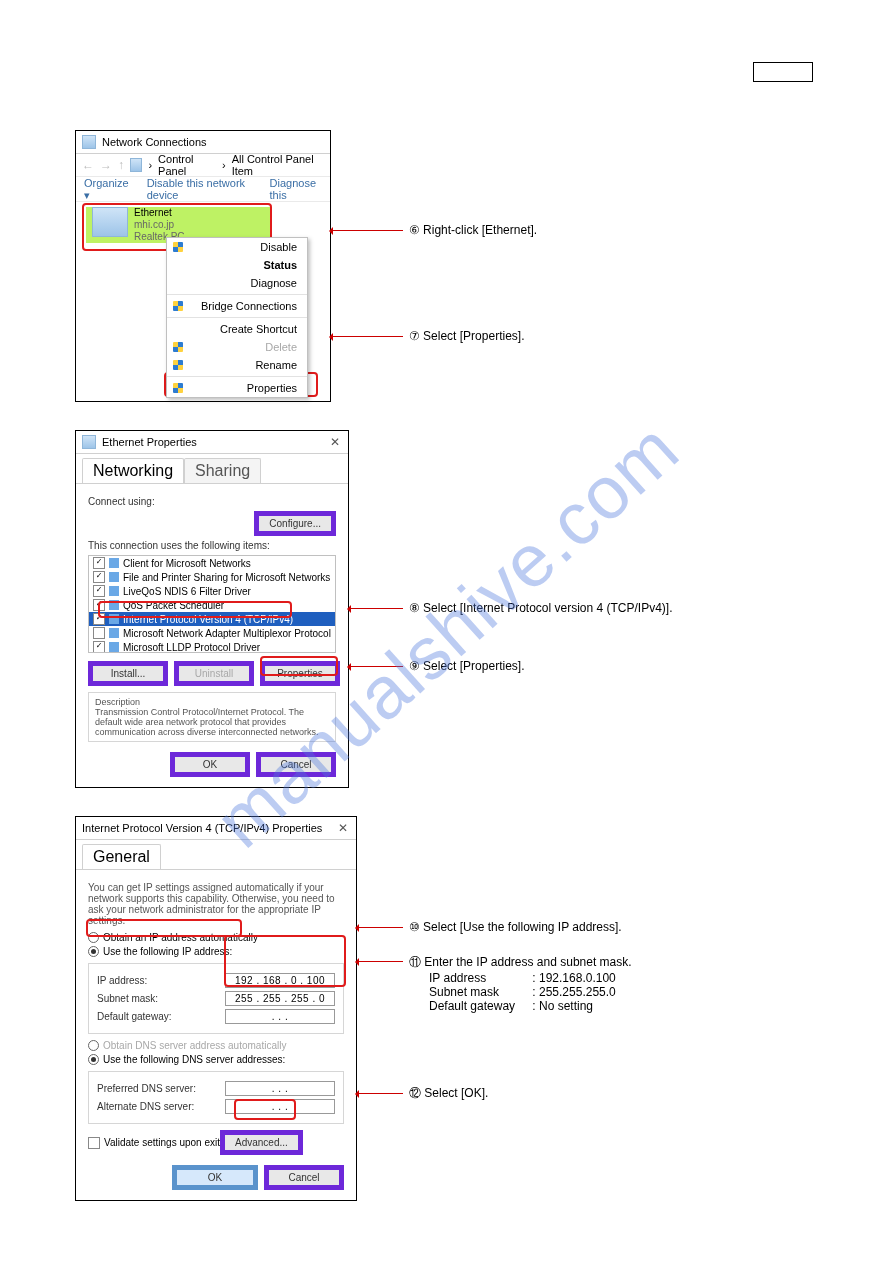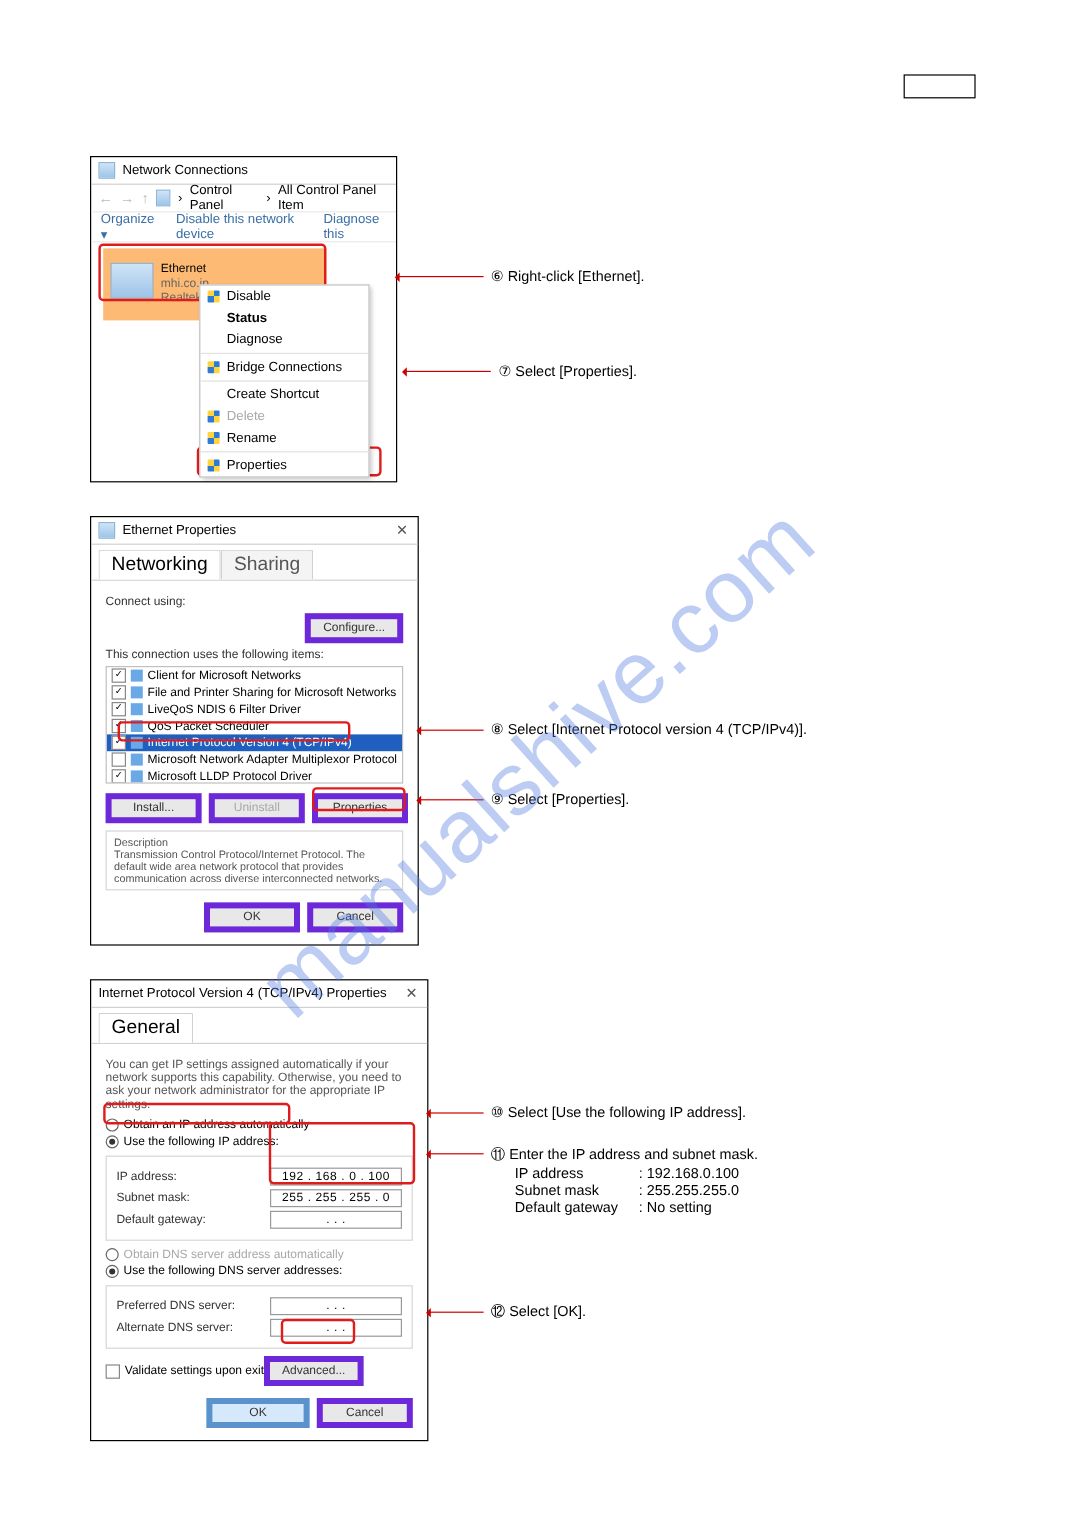--- a/index.html
+++ b/index.html
@@ -163,20 +163,21 @@
     box-shadow: 2px 2px 4px rgba(0,0,0,.25);
     font-size: 11px;
     min-width: 140px;
     z-index: 5;
   }
   .ctxmenu .mi {
     display: flex;
     align-items: center;
     gap: 6px;
     padding: 3px 10px 3px 6px;
+    justify-content: space-between;
   }
   .ctxmenu .sep { height: 1px; background: #e2e2e2; margin: 2px 0; }
   .shield {
     width: 10px; height: 10px;
     background: conic-gradient(#2d7cd1 0 25%, #ffd23e 0 50%, #2d7cd1 0 75%, #ffd23e 0 100%);
     border-radius: 1px;
   }
   .neticon {
     width: 34px; height: 28px;
     background: linear-gradient(#cfe4f7,#9dc4e8);
@@ -255,21 +256,21 @@
           <span>Control Panel</span>
           <span>›</span>
           <span>All Control Panel Item</span>
         </div>
         <div class="toolbar">
           <span>Organize ▾</span>
           <span>Disable this network device</span>
           <span>Diagnose this</span>
         </div>
 
-        <div style="position:absolute; left:10px; top:76px; width:174px; display:flex; gap:6px; padding:12px 6px; background:#fdba74;">
+        <div style="position:absolute; left:10px; top:76px; width:174px; display:flex; gap:6px; padding:0 6px; background:#bef264;">
           <div class="neticon"></div>
           <div style="font-size:10px; line-height:12px;">
             <div style="color:#000;">Ethernet</div>
             <div style="color:#666;">mhi.co.jp</div>
             <div style="color:#666;">Realtek PC</div>
           </div>
         </div>
 
         <div class="redbox" style="left:6px; top:72px; width:186px; height:44px;"></div>
 
@@ -313,21 +314,21 @@
 
         <div class="redbox" style="left:88px; top:241px; width:150px; height:21px;"></div>
       </div>
     </div>
 
     <div class="rightcol" style="margin-left:0;">
       <div class="annot" style="margin-top:93px;">
         <div class="line" style="width:72px;"></div>
         <span>⑥ Right-click [Ethernet].</span>
       </div>
-      <div class="annot" style="margin-top:65px;justify-content:center;">
+      <div class="annot" style="margin-top:92px;">
         <div class="line" style="width:72px;"></div>
         <span>⑦ Select [Properties].</span>
       </div>
     </div>
   </div>
 
   <div class="figgroup">
     <div style="position:relative;">
       <div class="window" style="width:272px;">
         <div class="titlebar">

